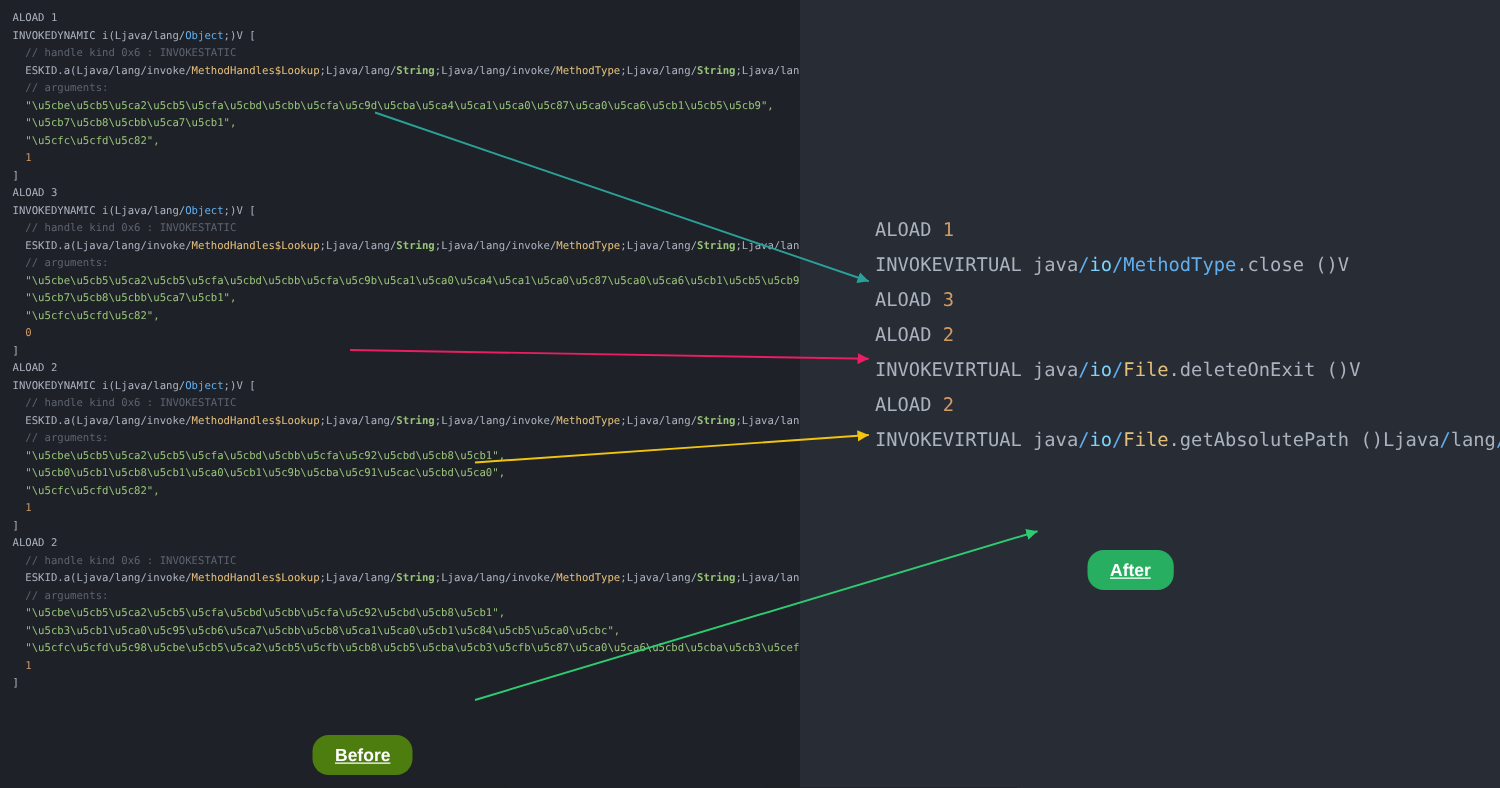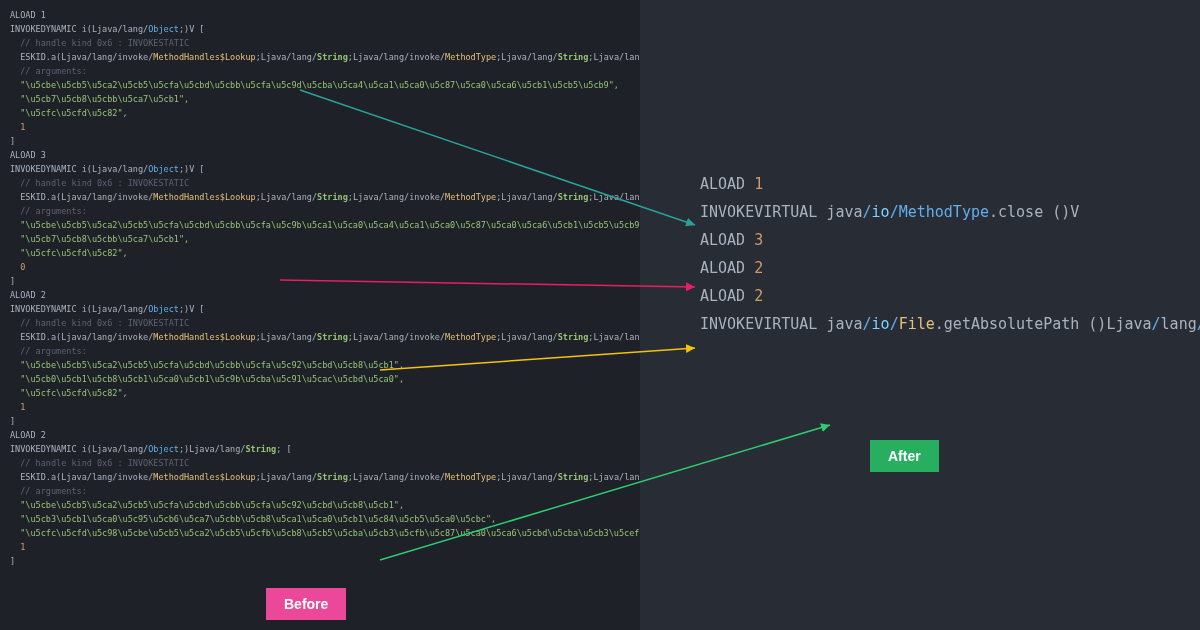--- a/index.html
+++ b/index.html
@@ -57,25 +57,26 @@
   .r-stream { color: #61afef; }
   .r-file { color: #e5c07b; }
 
   .badge {
     position: absolute;
     color: #fff;
     font-family: Arial, sans-serif;
     font-size: 14px;
     font-weight: bold;
     padding: 8px 18px;
-    border-radius: 0;
+    border-radius: 13px;
+    text-decoration: underline;
   }
   .badge-before {
-    background: #ec4899;
-    left: 266px;
+    background: #4d7c0f;
+    left: 250px;
     bottom: 10px;
   }
   .badge-after {
     background: #27ae60;
     left: 870px;
     top: 440px;
   }
 
   svg.arrows {
     position: absolute;
@@ -122,36 +123,36 @@
         <div class="code-line">  ESKID.a(Ljava/lang/invoke/<span class="cls">MethodHandles$Lookup</span>;Ljava/lang/<span class="type-str">String</span>;Ljava/lang/invoke/<span class="cls">MethodType</span>;Ljava/lang/<span class="type-str">String</span>;Ljava/lang/;Ljava/lang/;Ljava/lang/;)L</div>
         <div class="code-line comment">  // arguments:</div>
         <div class="code-line string">  "\u5cbe\u5cb5\u5ca2\u5cb5\u5cfa\u5cbd\u5cbb\u5cfa\u5c92\u5cbd\u5cb8\u5cb1",</div>
         <div class="code-line string">  "\u5cb0\u5cb1\u5cb8\u5cb1\u5ca0\u5cb1\u5c9b\u5cba\u5c91\u5cac\u5cbd\u5ca0",</div>
         <div class="code-line string">  "\u5cfc\u5cfd\u5c82",</div>
         <div class="code-line num">  1</div>
         <div class="code-line">]</div>
       </div>
       <div>
         <div class="code-line">ALOAD 2</div>
-        <div class="code-line">INVOKEDYNAMIC i(Ljava/lang/<span class="type-obj">Object</span>;)Ljava/lang/<span class="type-str">String</span>; [</div>
         <div class="code-line comment">  // handle kind 0x6 : INVOKESTATIC</div>
         <div class="code-line">  ESKID.a(Ljava/lang/invoke/<span class="cls">MethodHandles$Lookup</span>;Ljava/lang/<span class="type-str">String</span>;Ljava/lang/invoke/<span class="cls">MethodType</span>;Ljava/lang/<span class="type-str">String</span>;Ljava/lang/;Ljava/lang/;Ljava/lang/;)L</div>
         <div class="code-line comment">  // arguments:</div>
         <div class="code-line string">  "\u5cbe\u5cb5\u5ca2\u5cb5\u5cfa\u5cbd\u5cbb\u5cfa\u5c92\u5cbd\u5cb8\u5cb1",</div>
         <div class="code-line string">  "\u5cb3\u5cb1\u5ca0\u5c95\u5cb6\u5ca7\u5cbb\u5cb8\u5ca1\u5ca0\u5cb1\u5c84\u5cb5\u5ca0\u5cbc",</div>
         <div class="code-line string">  "\u5cfc\u5cfd\u5c98\u5cbe\u5cb5\u5ca2\u5cb5\u5cfb\u5cb8\u5cb5\u5cba\u5cb3\u5cfb\u5c87\u5ca0\u5ca6\u5cbd\u5cba\u5cb3\u5cef",</div>
         <div class="code-line num">  1</div>
         <div class="code-line">]</div>
       </div>
     </div>
   <div class="right-pane" id="right-pane">
       <div class="big-line"><span>ALOAD</span> <span class="num">1</span></div>
       <div class="big-line"><span>INVOKEVIRTUAL</span> <span>java</span><span class="r-slash">/</span><span class="r-io">io</span><span class="r-slash">/</span><span class="r-stream">MethodType</span><span>.</span><span>close</span> <span>()V</span></div>
       <div class="big-line"><span>ALOAD</span> <span class="num">3</span></div>
       <div class="big-line"><span>ALOAD</span> <span class="num">2</span></div>
+      <div class="big-line"><span>INVOKEVIRTUAL</span> <span>java</span><span class="r-slash">/</span><span class="r-io">io</span><span class="r-slash">/</span><span class="r-file">File</span><span>.</span><span>deleteOnExit</span> <span>()V</span></div>
       <div class="big-line"><span>ALOAD</span> <span class="num">2</span></div>
       <div class="big-line"><span>INVOKEVIRTUAL</span> <span>java</span><span class="r-slash">/</span><span class="r-io">io</span><span class="r-slash">/</span><span class="r-file">File</span><span>.</span><span>getAbsolutePath</span> <span>()L</span><span>java</span><span class="r-slash">/</span><span>lang</span><span class="r-slash">/</span></div>
     </div>
 </div>
 
 <div class="badge badge-before">Before</div>
 <div class="badge badge-after">After</div>
 
 <svg class="arrows">
   <defs>

